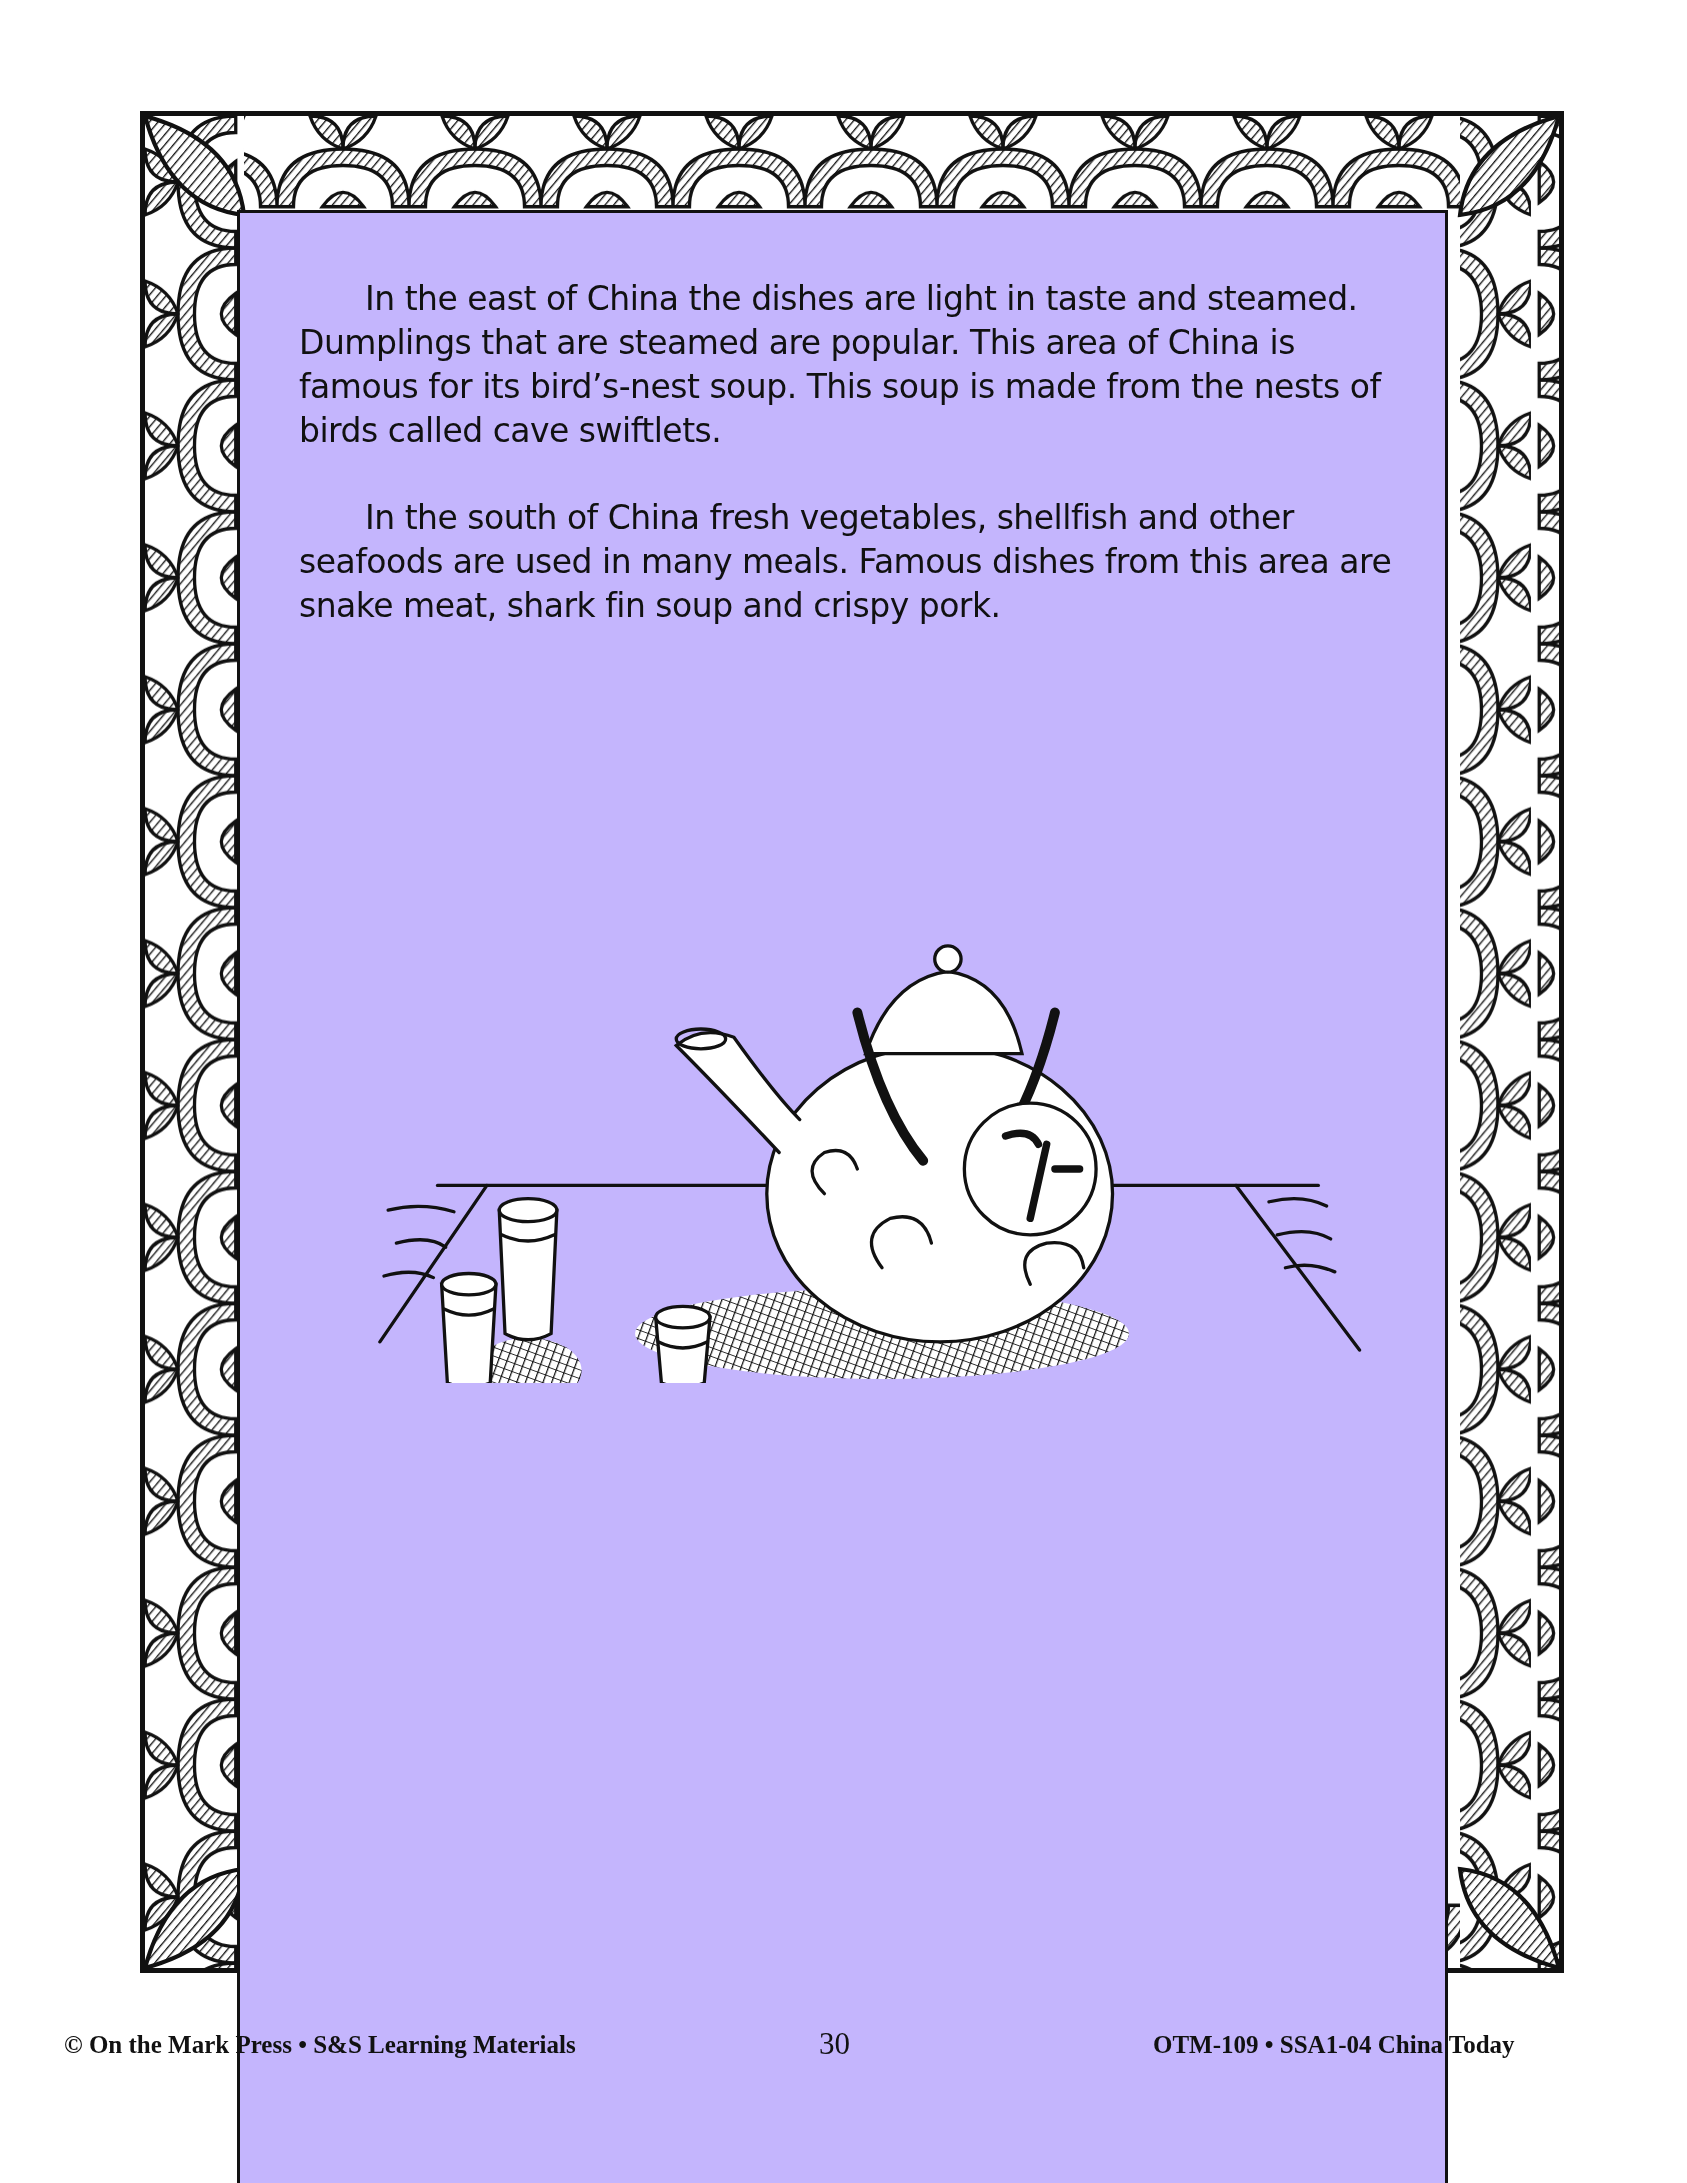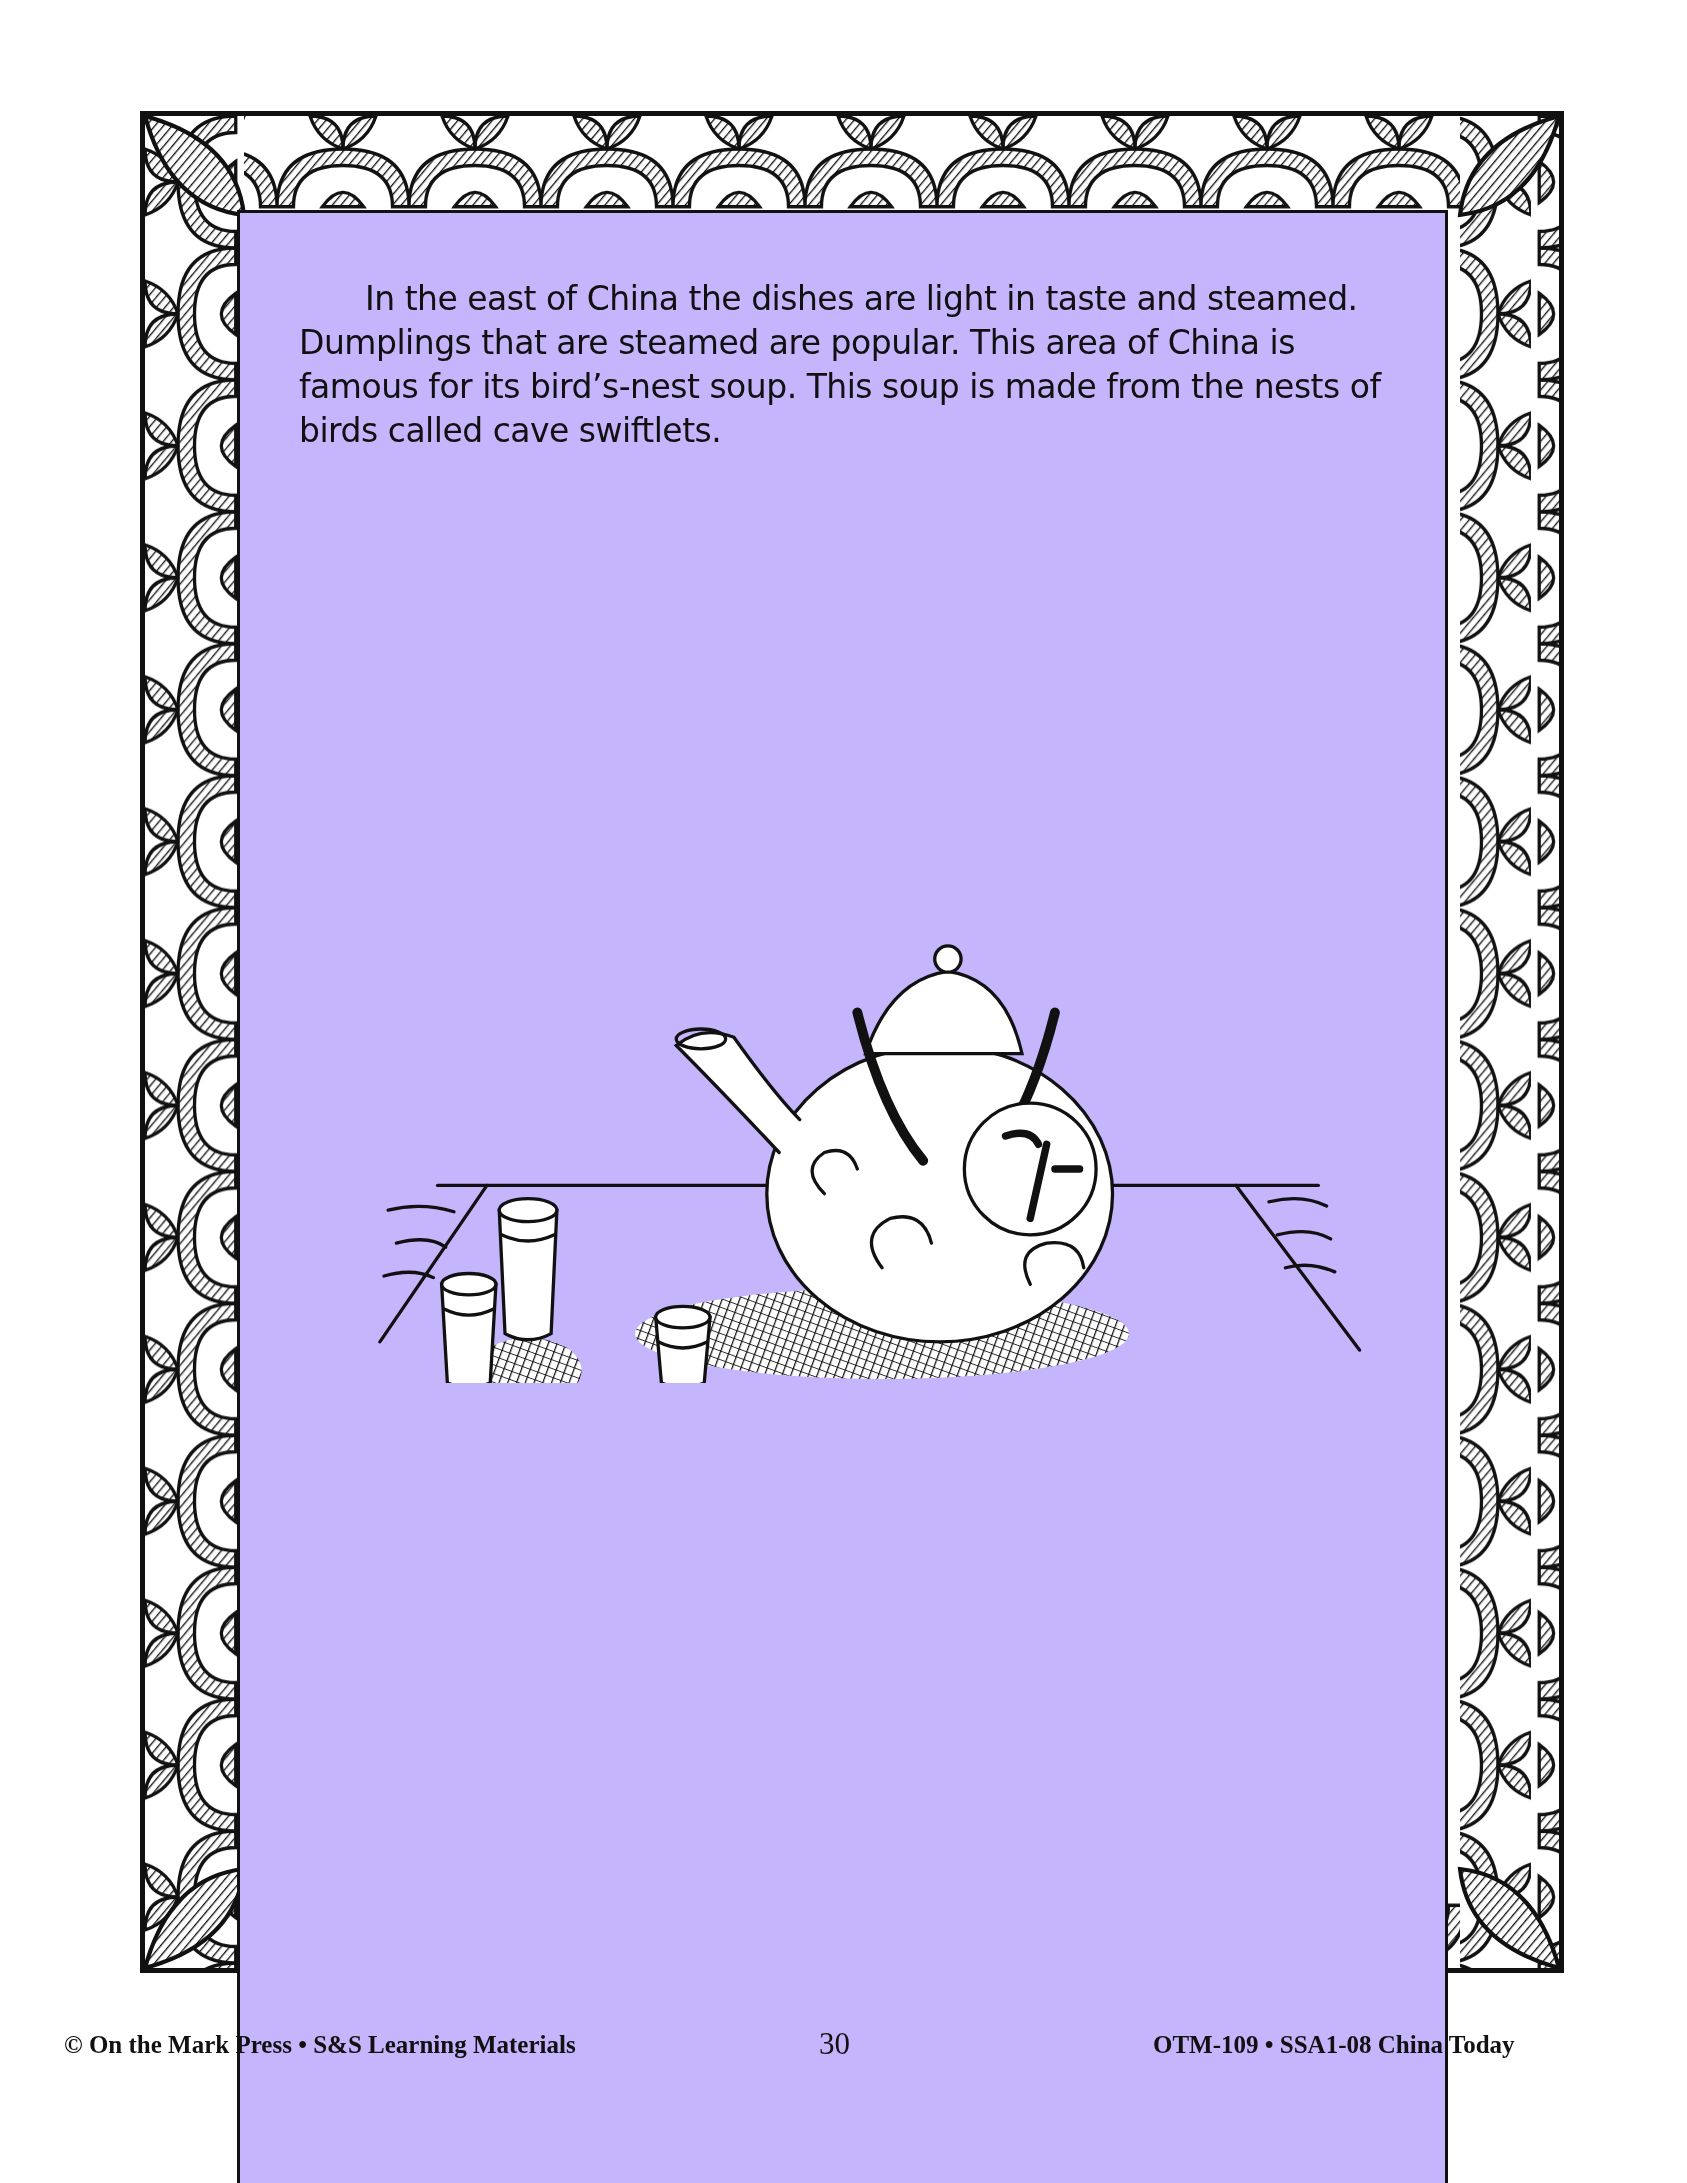--- a/index.html
+++ b/index.html
@@ -71,20 +71,21 @@
     <path d="M0 0 Q110 30 120 120 Q30 110 0 0 Z" fill="url(#hatch)" stroke="#111" stroke-width="5"></path>
     <path d="M1714 0 Q1604 30 1594 120 Q1684 110 1714 0 Z" fill="url(#hatch)" stroke="#111" stroke-width="5"></path>
     <path d="M0 2246 Q110 2216 120 2126 Q30 2136 0 2246 Z" fill="url(#hatch)" stroke="#111" stroke-width="5"></path>
     <path d="M1714 2246 Q1604 2216 1594 2126 Q1684 2136 1714 2246 Z" fill="url(#hatch)" stroke="#111" stroke-width="5"></path>
   </svg>
 </div>
 
 <div class="frame-inner">
   <div class="text-block">
     <p class="para">In the east of China the dishes are light in taste and steamed. Dumplings that are steamed are popular. This area of China is famous for its bird’s-nest soup. This soup is made from the nests of birds called cave swiftlets.</p>
+    <p class="para">In the south of China fresh vegetables, shellfish and other seafoods are used in many meals. Famous dishes from this area are snake meat, shark fin soup and crispy pork.</p>
   </div>
 
   <svg class="illustration" viewBox="0 0 1350 560">
     <defs>
       <pattern id="cross" width="10" height="10" patternUnits="userSpaceOnUse" patternTransform="rotate(20)">
         <rect width="10" height="10" fill="#fff"></rect>
         <line x1="0" y1="0" x2="0" y2="10" stroke="#111" stroke-width="3"></line>
         <line x1="0" y1="0" x2="10" y2="0" stroke="#111" stroke-width="2"></line>
       </pattern>
     </defs>
@@ -133,15 +134,15 @@
         <ellipse cx="478" cy="480" rx="33" ry="13"></ellipse>
         <path d="M448 510 Q478 525 508 510"></path>
       </g>
     </g>
   </svg>
 </div>
 
 <div class="footer">
   <span class="footer-left">© On the Mark Press • S&amp;S Learning Materials</span>
   <span class="footer-center">30</span>
-  <span class="footer-right">OTM-109 •  SSA1-08 China Today</span>
+  <span class="footer-right">OTM-109 •  SSA1-04 China Today</span>
 </div>
 
 
 </body></html>

